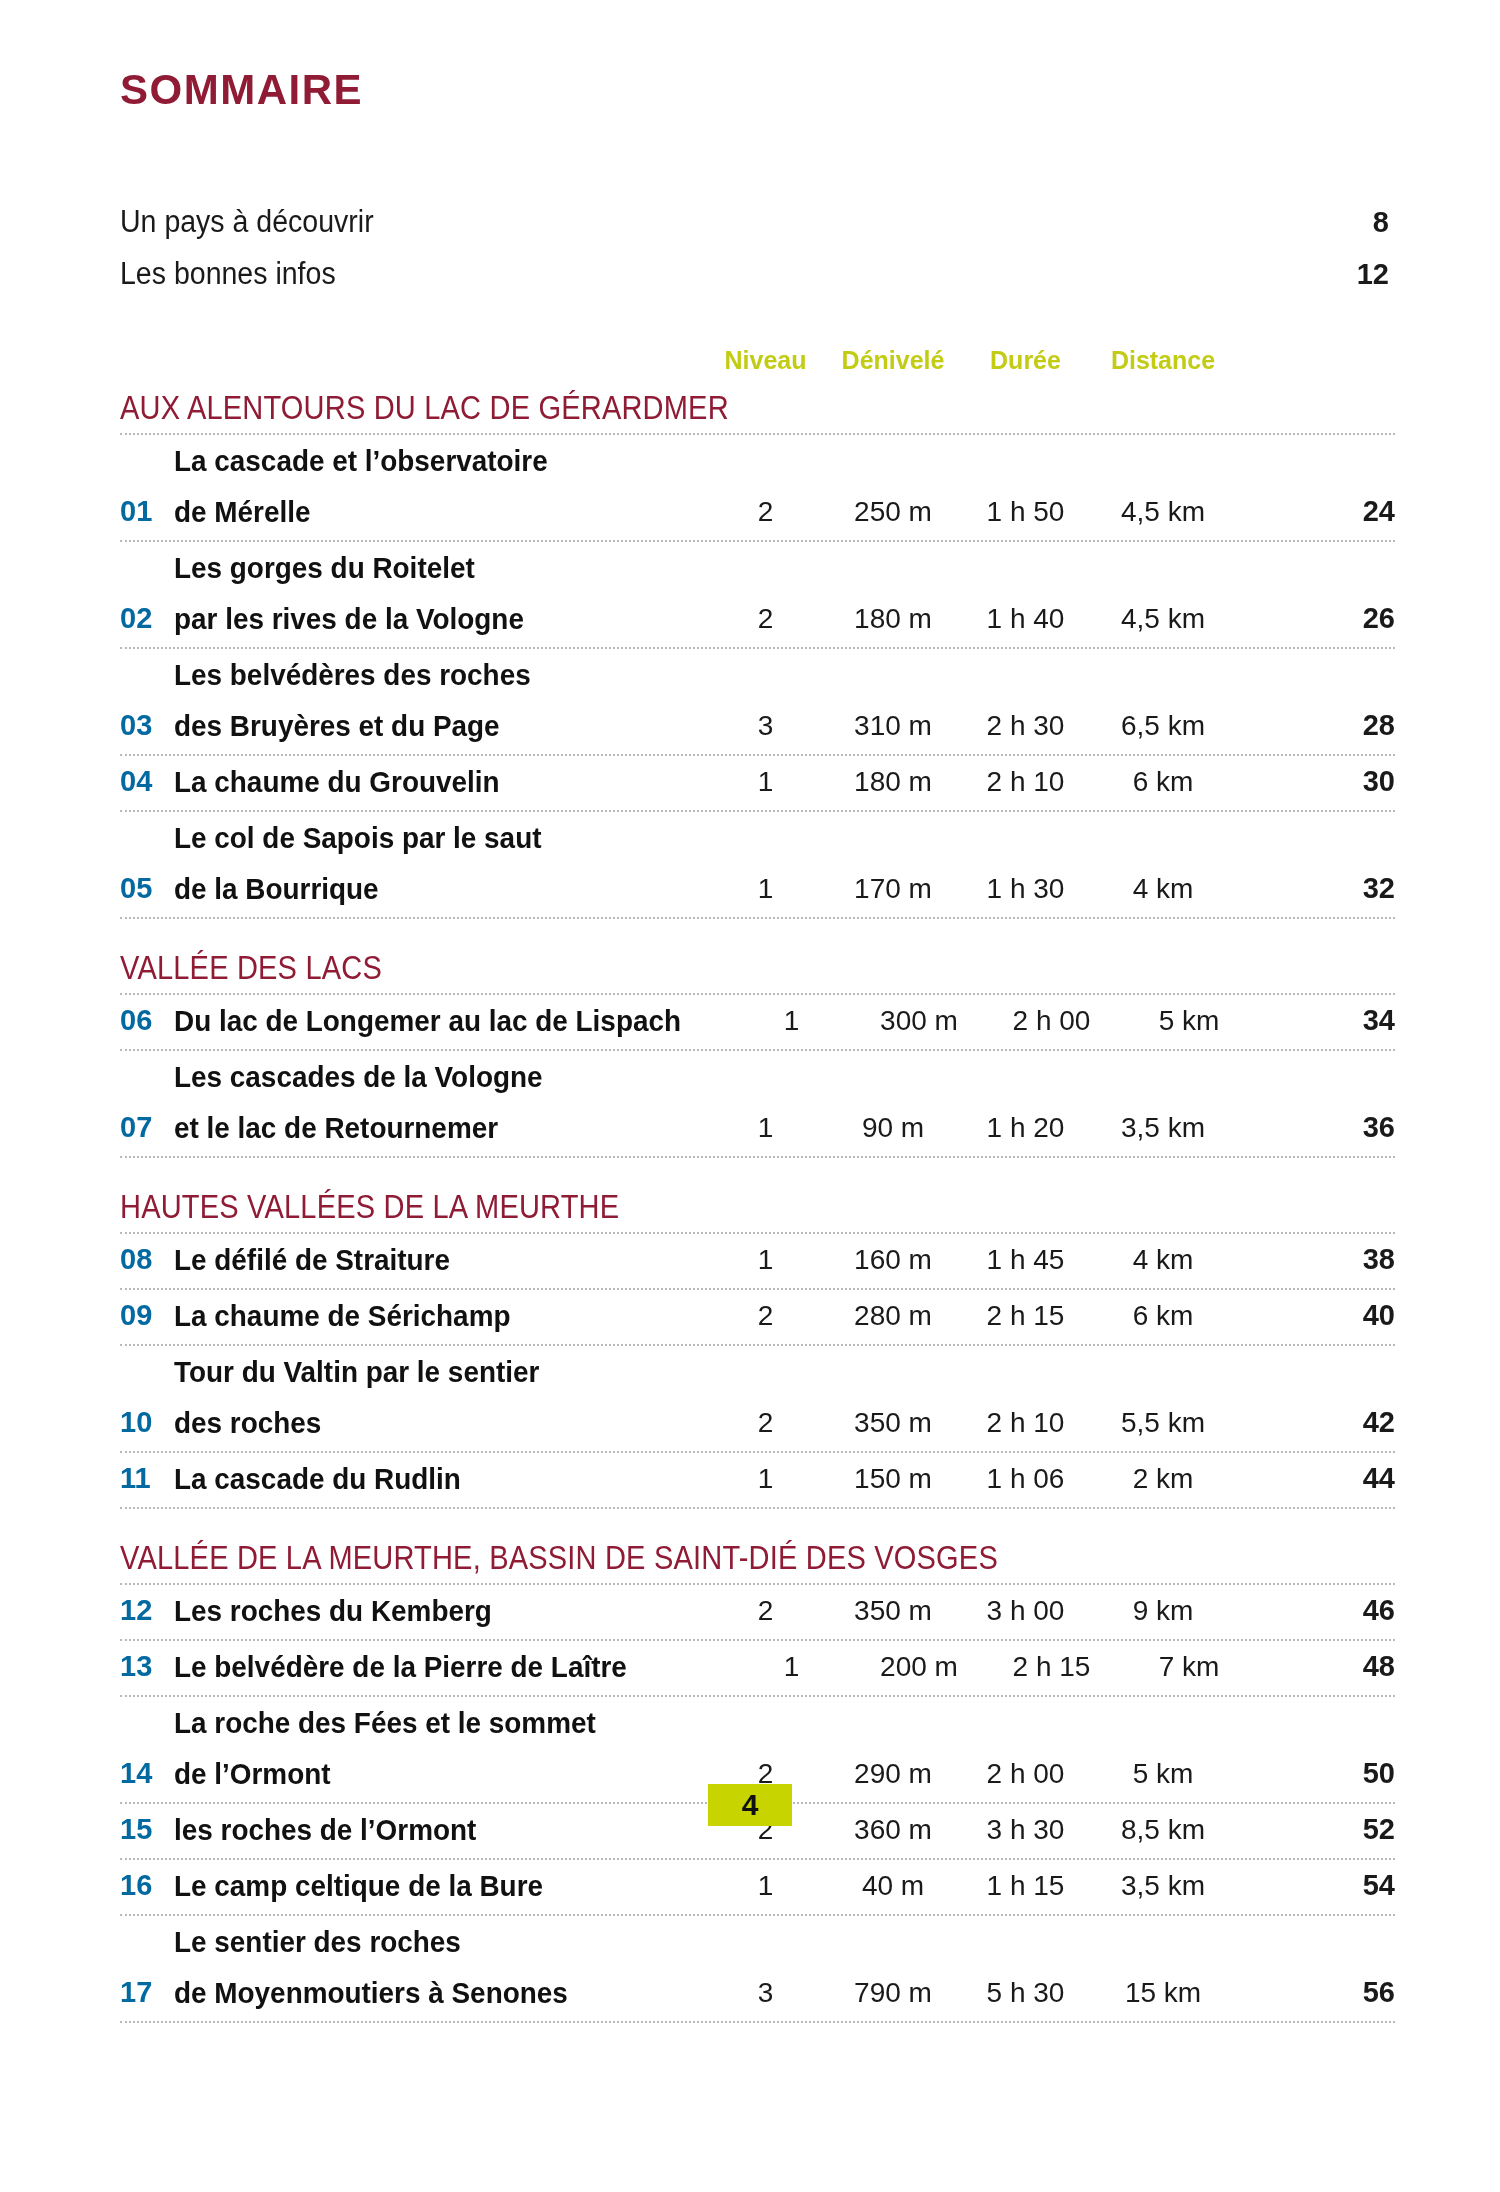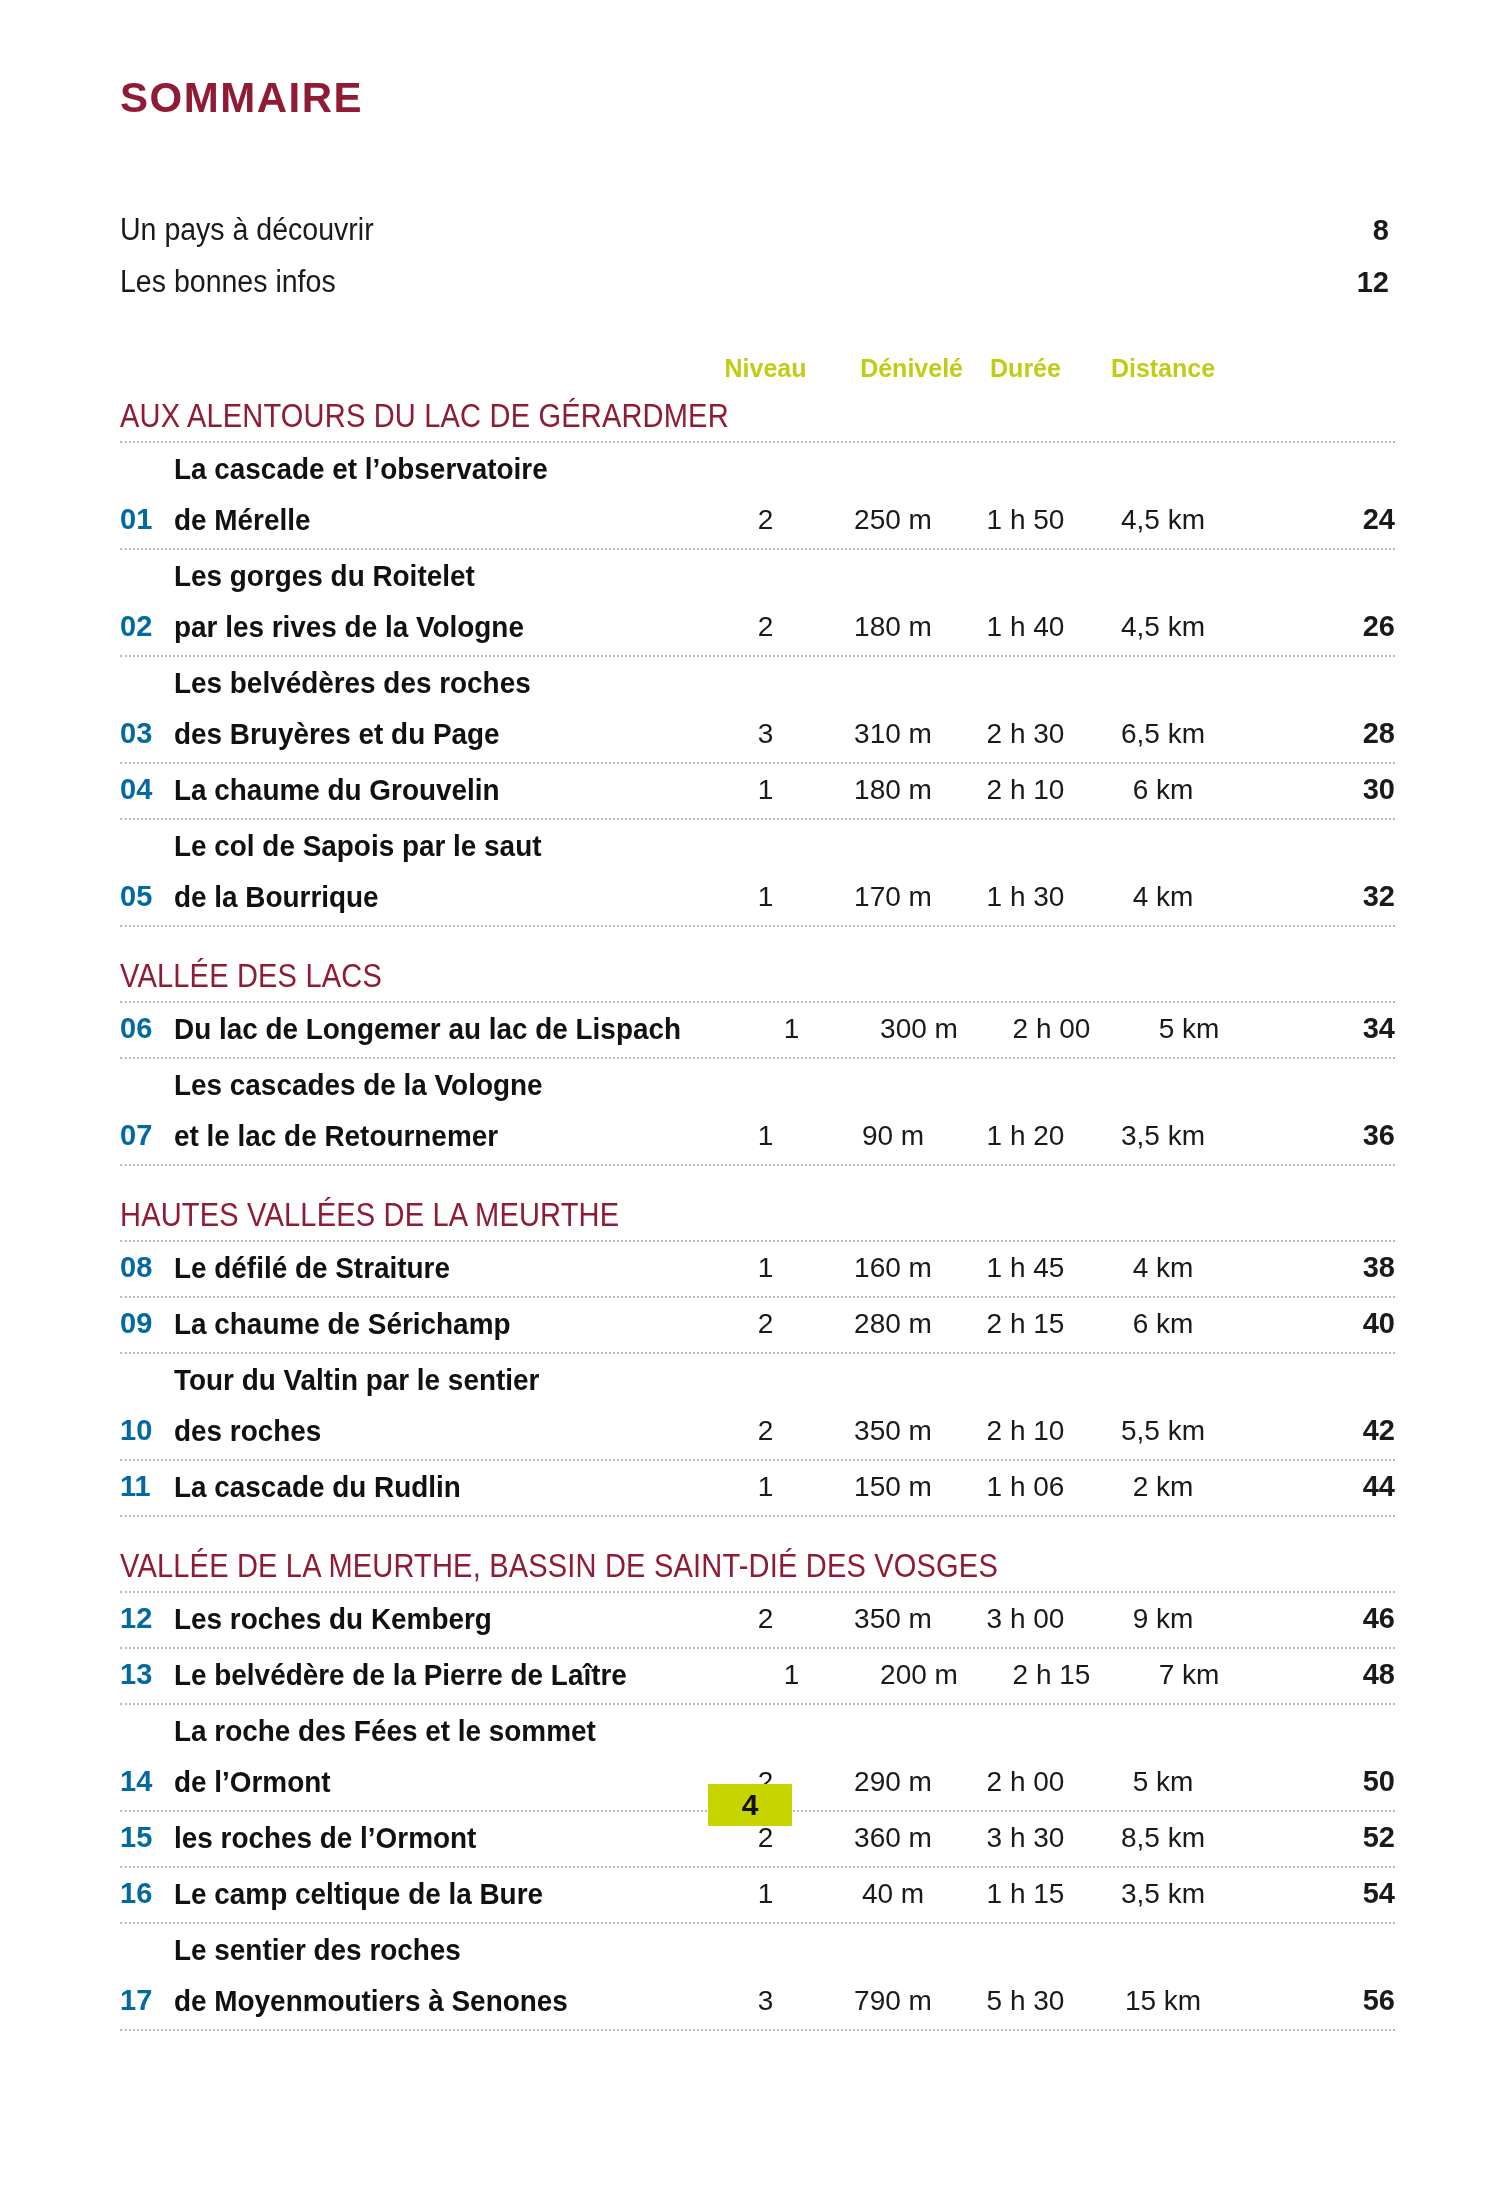--- a/index.html
+++ b/index.html
@@ -13,21 +13,21 @@
     font-family: "Liberation Sans", "DejaVu Sans", sans-serif;
     color: #1a1a1a;
     position: relative;
     overflow: hidden;
   }
   .page {
     position: relative;
     width: 1500px;
     height: 1872px;
     box-sizing: border-box;
-    padding: 12px 105px;
+    padding: 4px 105px;
   }
 
   
   .doc-title {
     color: #8f1b35;
     font-size: 42px;
     font-weight: bold;
     letter-spacing: 1.5px;
     padding-top: 62px;
     margin: 0 0 0 15px;
@@ -62,21 +62,21 @@
   .col-headers {
     display: flex;
     margin-top: 46px;
     margin-left: 15px;
     font-size: 25px;
     font-weight: bold;
     color: #c2cc14;
   }
   .col-headers .sp-title { flex: 0 0 588px; }
   .col-headers .h-niveau   { flex: 0 0 115px; text-align: center; }
-  .col-headers .h-denivele { flex: 0 0 140px; text-align: right; }
+  .col-headers .h-denivele { flex: 0 0 140px; text-align: center; }
   .col-headers .h-duree    { flex: 0 0 125px; text-align: center; }
   .col-headers .h-distance { flex: 0 0 150px; text-align: center; }
 
   
   .section-head {
     color: #8f1b35;
     font-size: 33px;
     font-weight: normal;
     letter-spacing: 0.2px;
     margin: 22px 0 6px 15px;

